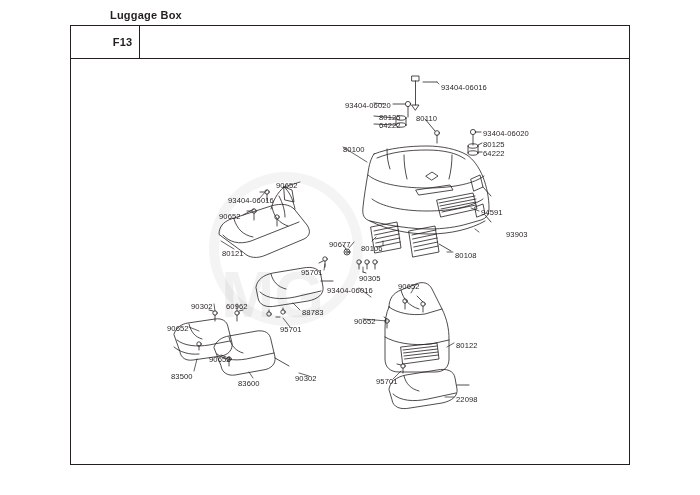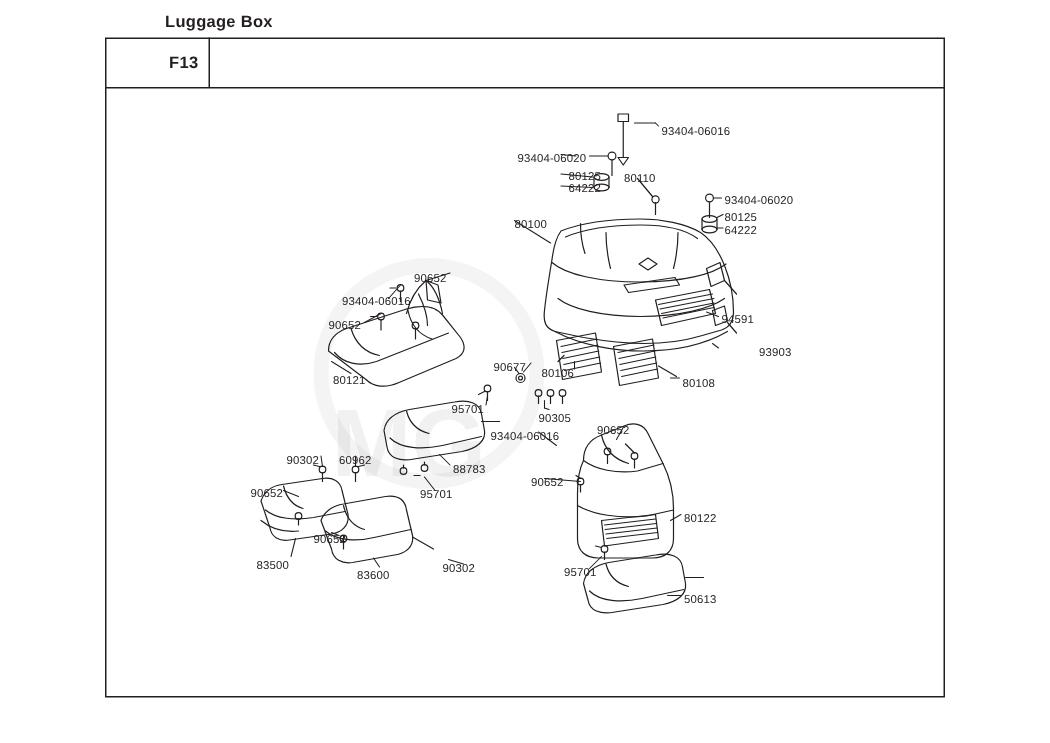--- a/index.html
+++ b/index.html
@@ -456,18 +456,18 @@
     <div class="lbl" style="left:231px; top:249px;">88783</div>
     <div class="lbl" style="left:283px; top:258px;">90652</div>
     <div class="lbl" style="left:96px; top:265px;">90652</div>
     <div class="lbl" style="left:209px; top:266px;">95701</div>
     <div class="lbl" style="left:385px; top:282px;">80122</div>
     <div class="lbl" style="left:138px; top:296px;">90652</div>
     <div class="lbl" style="left:100px; top:313px;">83500</div>
     <div class="lbl" style="left:167px; top:320px;text-align:right;">83600</div>
     <div class="lbl" style="left:224px; top:315px;">90302</div>
     <div class="lbl" style="left:305px; top:318px;">95701</div>
-    <div class="lbl" style="left:385px; top:336px;">50613</div>
+    <div class="lbl" style="left:385px; top:336px;">22098</div>
 
   </div>
 
 
 </div>
 
 </body></html>

